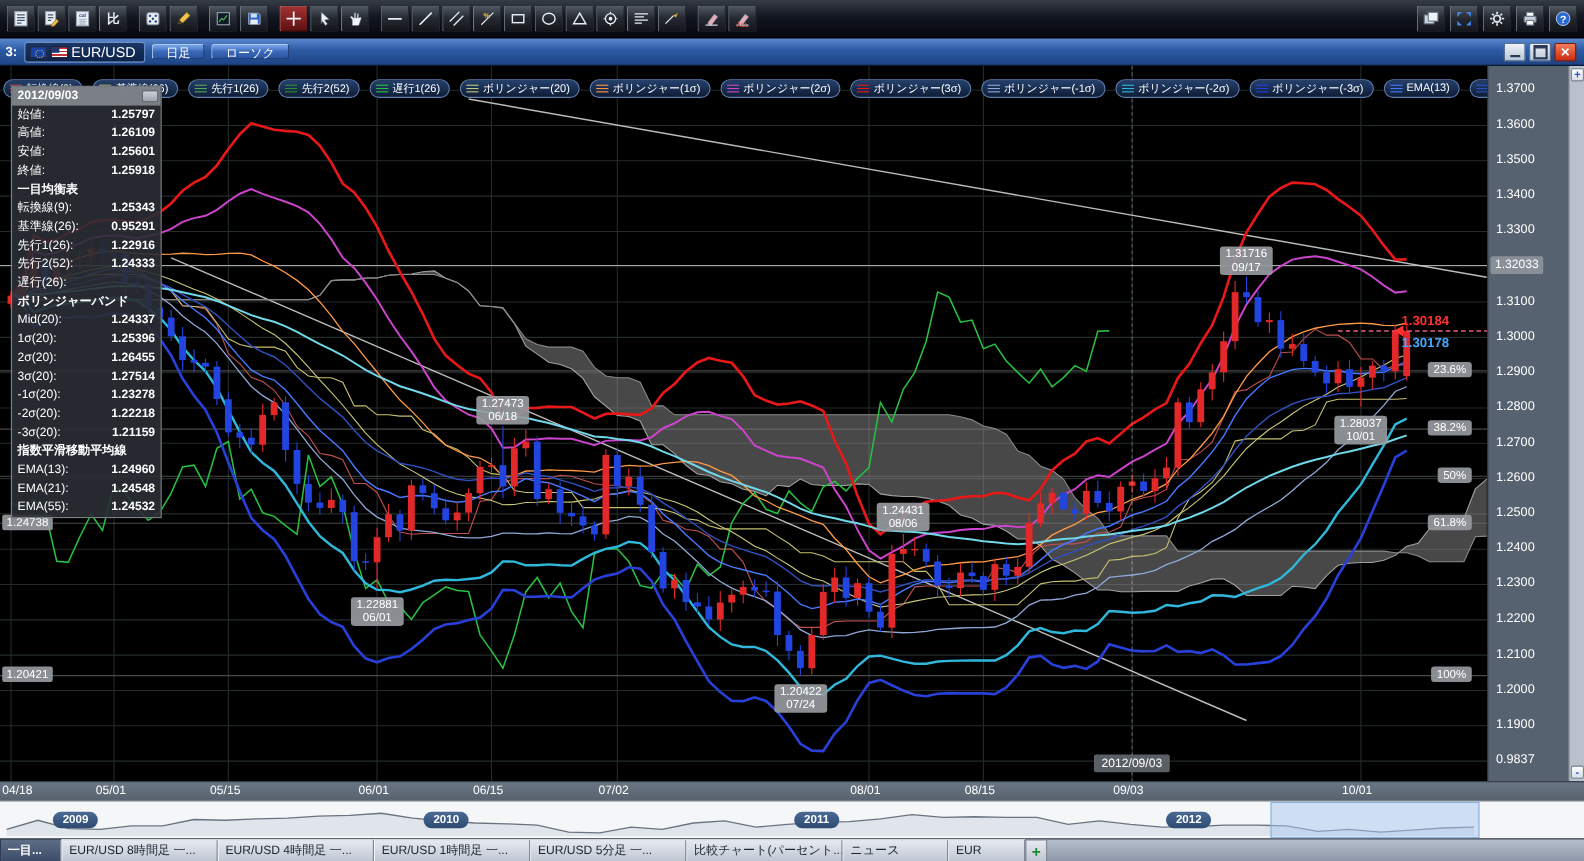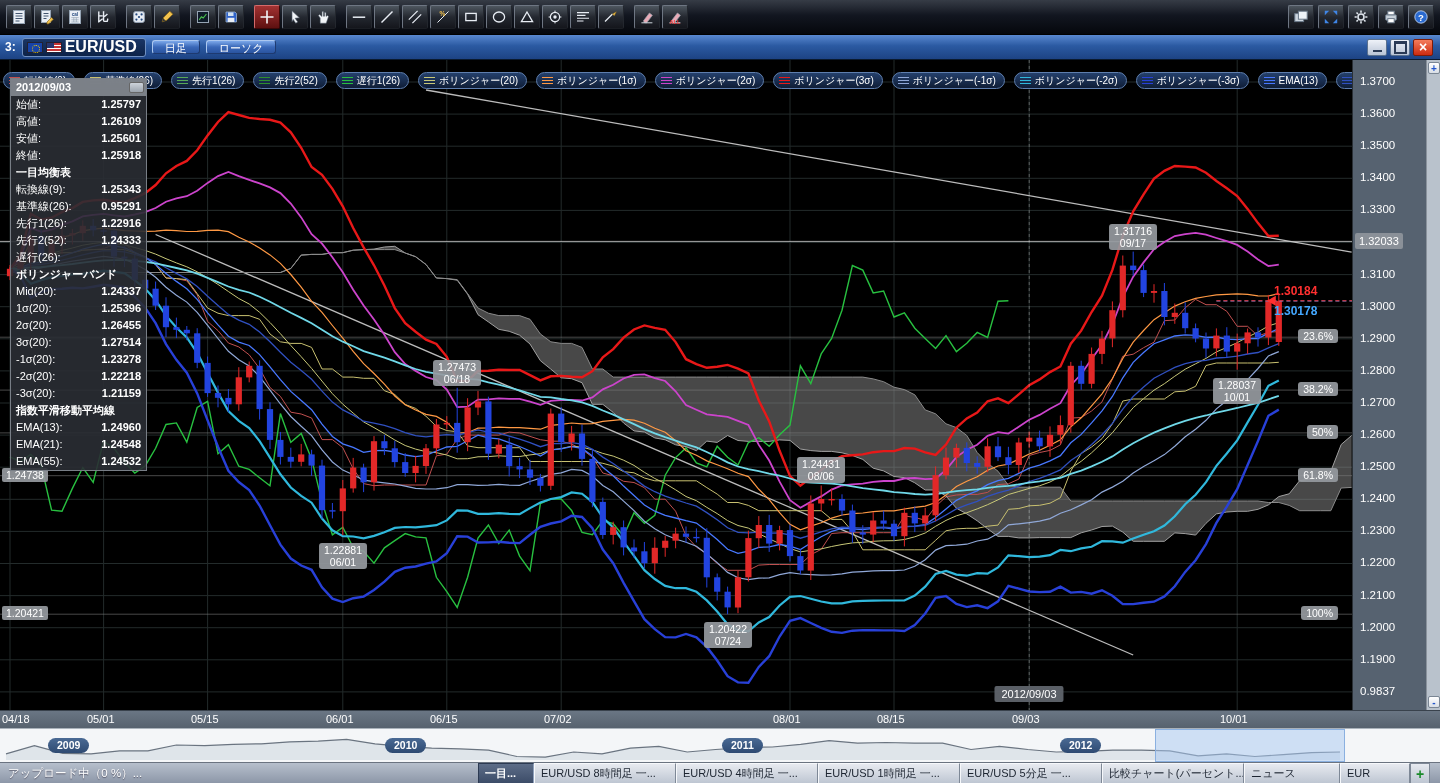--- a/index.html
+++ b/index.html
@@ -14,21 +14,21 @@
 .tsep{width:8px;height:20px;display:inline-block}
 
 .titlebar{position:absolute;left:0;top:35px;width:1440px;height:25px;background:linear-gradient(#5988d0,#2b5aa2 45%,#1d4384);display:flex;align-items:center;padding:0 5px;gap:6px;border-bottom:1px solid #0a1a30}
 .wnum{color:#fff;font-weight:bold;font-size:12px}
 .symbox{display:flex;align-items:center;gap:3px;background:linear-gradient(#1a3666,#0c2248);border:1px solid #6f8fc0;border-radius:3px;padding:2px 8px 2px 4px;height:19px;cursor:pointer}
 .flag{width:16px;height:11px;display:inline-block;border:1px solid #223;position:relative}
 .flag.eu{background:#1743a8}
 .flag.eu::after{content:"";position:absolute;left:4px;top:2px;width:6px;height:6px;border:1px dotted #ffd700;border-radius:50%}
 .flag.us{background:repeating-linear-gradient(#c43535 0 1.5px,#fff 1.5px 3px)}
 .flag.us::after{content:"";position:absolute;left:0;top:0;width:7px;height:5px;background:#27356e}
-.symtext{color:#fff;font-weight:bold;font-size:16px}
+.symtext{color:#fff;font-weight:normal;font-size:13px}
 .tfbtn{height:14px;padding:0 12px;background:linear-gradient(#7ca8ea,#3a68b8 50%,#2a54a0);border:1px solid;border-color:#acc8f0 #1e3a70 #1e3a70 #acc8f0;border-radius:3px;color:#fff;font-size:11px;cursor:pointer;white-space:nowrap}
 .winbtns{margin-left:auto;display:flex;gap:3px;padding-right:2px}
 .wbtn{width:20px;height:17px;border-radius:2px;background:linear-gradient(#eef2f8,#b9c4d6);border:1px solid #5a718f;position:relative;cursor:pointer}
 .wbtn .wg{position:absolute;inset:0;display:flex;align-items:center;justify-content:center}
 .wbtn.minimize .wg::after{content:"";width:9px;height:2px;background:#2a3a55;margin-top:8px}
 .wbtn.maximize .wg::after{content:"";width:9px;height:8px;border:2px solid #2a3a55;border-top-width:3px}
 .wbtn.close{background:linear-gradient(#f47c5c,#cc2b10);border-color:#7c1b08}
 .wbtn.close .wg::after{content:"×";color:#fff;font-weight:bold;font-size:14px;line-height:1}
 
 .chart-area{position:absolute;left:0;top:60px;width:1352px;height:650px;background:#000;overflow:hidden}
@@ -824,21 +824,20 @@
     <div class="nav-selection" style="left: 1155px; width: 190px;"></div>
     <div id="nav-years">
         <div class="yearbadge" style="left:48px">2009</div>
         <div class="yearbadge" style="left:385px">2010</div>
         <div class="yearbadge" style="left:722px">2011</div>
         <div class="yearbadge" style="left:1060px">2012</div>
       </div>
   </div>
 
   <div class="statusbar">
-    <div class="sb-left">アップロード中（0 %）...</div>
     <div class="sb-tabs">
         <div class="tab active" style="width:56px">一目...</div>
         <div class="tab" style="width:142px">EUR/USD 8時間足 一...</div>
         <div class="tab" style="width:142px">EUR/USD 4時間足 一...</div>
         <div class="tab" style="width:142px">EUR/USD 1時間足 一...</div>
         <div class="tab" style="width:142px">EUR/USD 5分足 一...</div>
         <div class="tab" style="width:142px">比較チャート(パーセント...</div>
         <div class="tab" style="width:96px">ニュース</div>
         <div class="tab" style="width:70px">EUR</div>
       </div>

